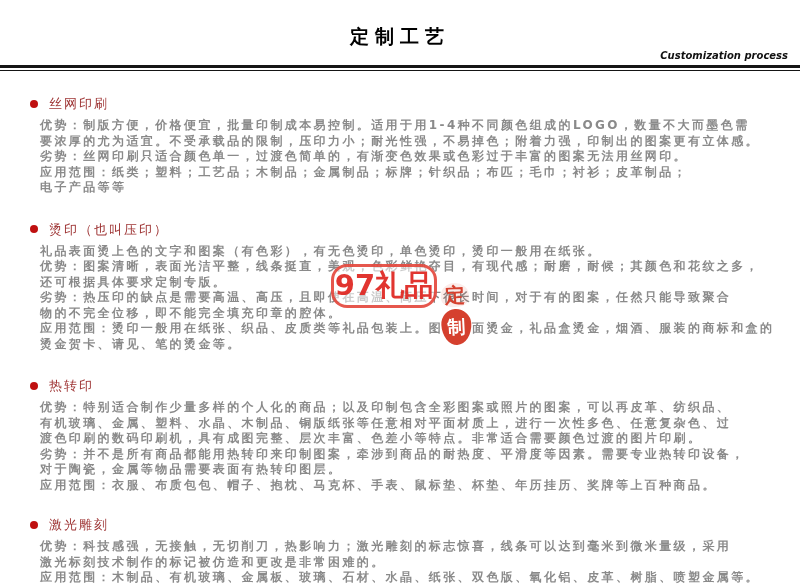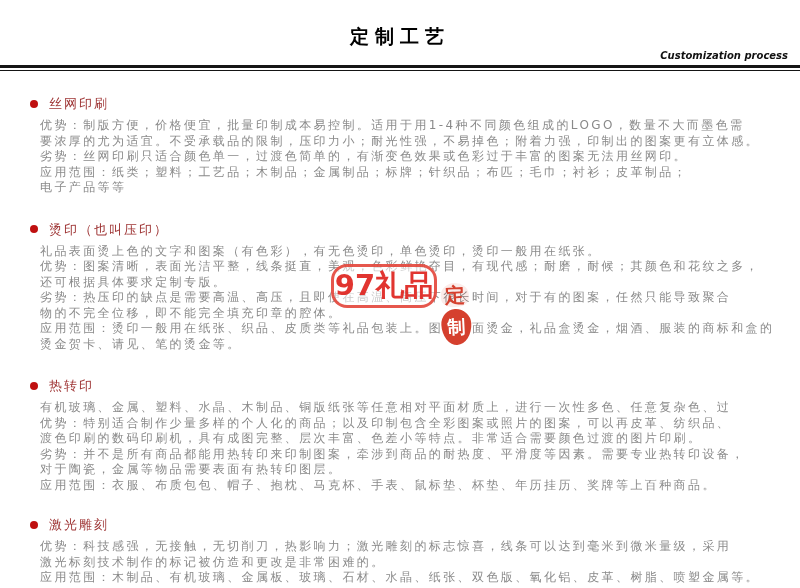--- a/index.html
+++ b/index.html
@@ -34,20 +34,21 @@
     letter-spacing:2px;line-height:17px;
   }
   .bullet{
     width:8px;height:8px;border-radius:50%;
     background:#bf1010;flex:0 0 auto;
   }
   .section-body{
     margin-top:6px;margin-left:10px;
     color:#8a8a8a;font-size:12px;line-height:15.5px;
     letter-spacing:2.4px;
+    font-weight:bold;
   }
   .body-line{white-space:nowrap;}
   
   .watermark-badge{
     position:absolute;left:331px;top:264px;width:100px;height:38px;
     border:3px solid rgba(226,58,46,.85);border-radius:16px;
     background:rgba(255,255,255,.55);
     display:flex;align-items:center;justify-content:center;
     font-size:29px;font-weight:bold;color:rgba(222,36,30,.92);
     letter-spacing:0px;z-index:5;
@@ -112,22 +113,22 @@
       <div class="body-line">烫金贺卡、请见、笔的烫金等。</div>
     </div>
   </div>
 
   <div class="section">
     <div class="section-head">
       <span class="bullet"></span>
       <span>热转印</span>
     </div>
     <div class="section-body">
+      <div class="body-line">优势：特别适合制作少量多样的个人化的商品；以及印制包含全彩图案或照片的图案，可以再皮革、纺织品、</div>
       <div class="body-line">有机玻璃、金属、塑料、水晶、木制品、铜版纸张等任意相对平面材质上，进行一次性多色、任意复杂色、过</div>
-      <div class="body-line">优势：特别适合制作少量多样的个人化的商品；以及印制包含全彩图案或照片的图案，可以再皮革、纺织品、</div>
       <div class="body-line">渡色印刷的数码印刷机，具有成图完整、层次丰富、色差小等特点。非常适合需要颜色过渡的图片印刷。</div>
       <div class="body-line">劣势：并不是所有商品都能用热转印来印制图案，牵涉到商品的耐热度、平滑度等因素。需要专业热转印设备，</div>
       <div class="body-line">对于陶瓷，金属等物品需要表面有热转印图层。</div>
       <div class="body-line">应用范围：衣服、布质包包、帽子、抱枕、马克杯、手表、鼠标垫、杯垫、年历挂历、奖牌等上百种商品。</div>
     </div>
   </div>
 
   <div class="section">
     <div class="section-head">
       <span class="bullet"></span>

